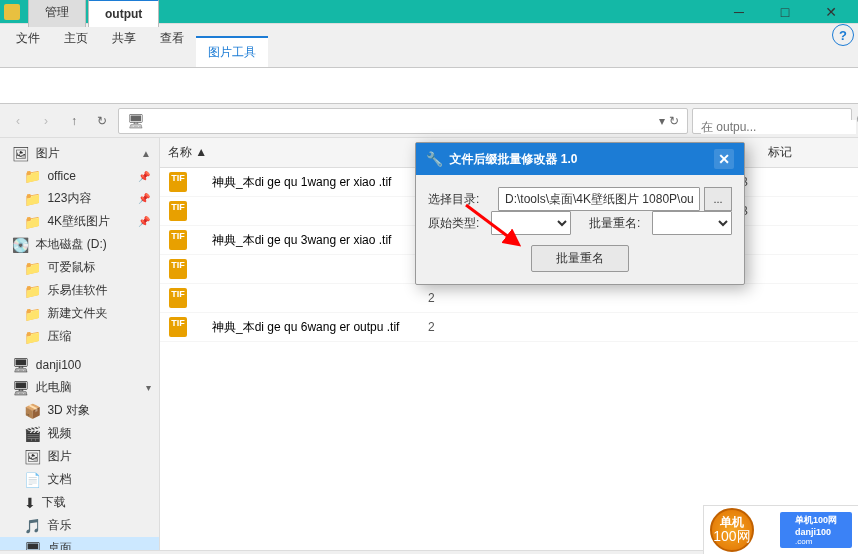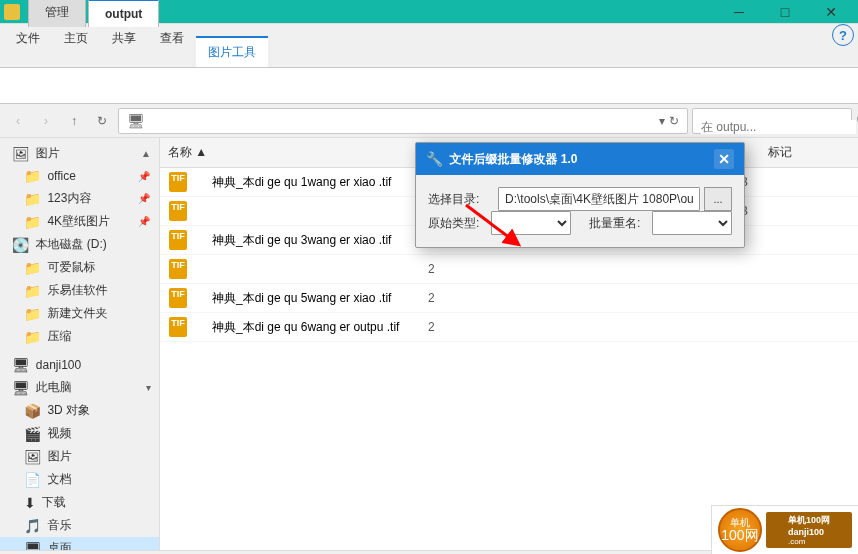--- a/index.html
+++ b/index.html
@@ -486,21 +486,20 @@
       </div>
       <div class="file-cell date">2</div>
       <div class="file-cell type"></div>
       <div class="file-cell size"></div>
     </div>
     <div class="file-row">
       <div class="file-cell name">
         <div class="file-icon">
             <span class="tif-icon">TIF</span>
           </div>
-        <span>神典_本di ge qu 5wang er xiao .tif</span>
       </div>
       <div class="file-cell date">2</div>
       <div class="file-cell type"></div>
       <div class="file-cell size"></div>
     </div>
     <div class="file-row">
       <div class="file-cell name">
         <div class="file-icon">
             <span class="tif-icon">TIF</span>
           </div>
@@ -536,38 +535,41 @@
         <span class="dialog-label">原始类型:</span>
         <select class="dialog-select">
           <option value=""></option>
         </select>
         <span style="width:20px"></span>
         <span class="dialog-label">批量重名:</span>
         <select class="dialog-select">
           <option value=""></option>
         </select>
       </div>
+      <div class="dialog-btn-row">
+        <button class="dialog-btn">批量重名</button>
+      </div>
     </div>
   </div>
 
   <svg style="position:absolute;top:195px;left:456px;pointer-events:none;z-index:200;" width="80" height="60">
     <defs>
       <marker id="arrowhead" markerWidth="6" markerHeight="6" refX="3" refY="3" orient="auto">
         <polygon points="0 0, 6 3, 0 6" fill="red"></polygon>
       </marker>
     </defs>
     <line x1="10" y1="10" x2="58" y2="46" stroke="red" stroke-width="3" marker-end="url(#arrowhead)"></line>
   </svg>
 </div>
 
 <div style="position:absolute;bottom:0;right:0;background:#fff;display:flex;align-items:center;padding:2px 6px;gap:4px;border-top:1px solid #ddd;border-left:1px solid #ddd;">
   <div style="width:44px;height:44px;background:radial-gradient(circle,#f5a623,#e07000);border-radius:50%;display:flex;align-items:center;justify-content:center;border:2px solid #c06000;cursor:pointer">
     <div style="display:flex;flex-direction:column;align-items:center;">
-      <span style="color:#fff;font-size:10px;font-weight:normal;line-height:1.1">单机</span>
+      <span style="color:#fff;font-size:12px;font-weight:bold;line-height:1.1">单机</span>
       <span style="color:#fff;font-size:14px;font-weight:normal;line-height:1.1">100网</span>
     </div>
   </div>
-  <div style="background:#a16207;color:#fff;font-size:9px;font-weight:bold;padding:2px 22px;border-radius:2px;">
+  <div style="background:#3b82f6;color:#fff;font-size:9px;font-weight:bold;padding:2px 15px;border-radius:2px;margin-left:22px;">
     <div>单机100网</div>
     <div>danji100</div>
     <div style="font-size:8px;font-weight:normal">.com</div>
   </div>
 </div>
 
 </body></html>

